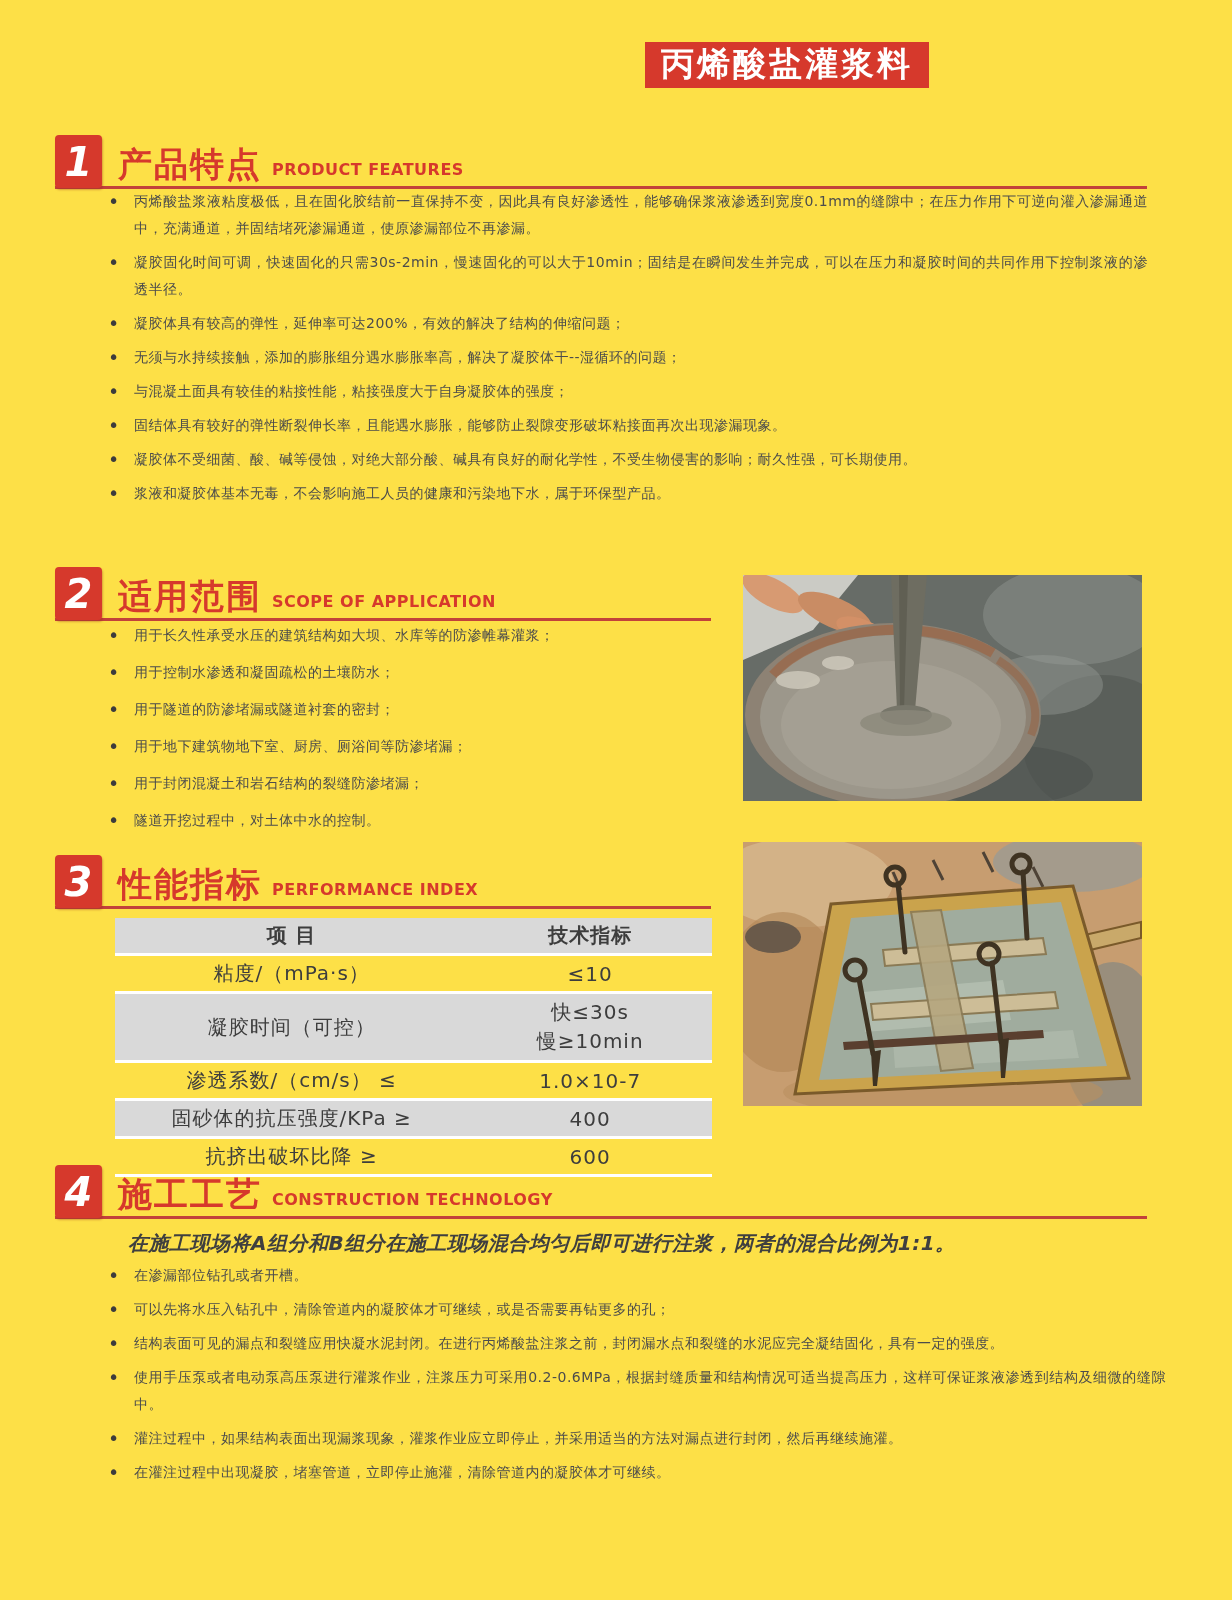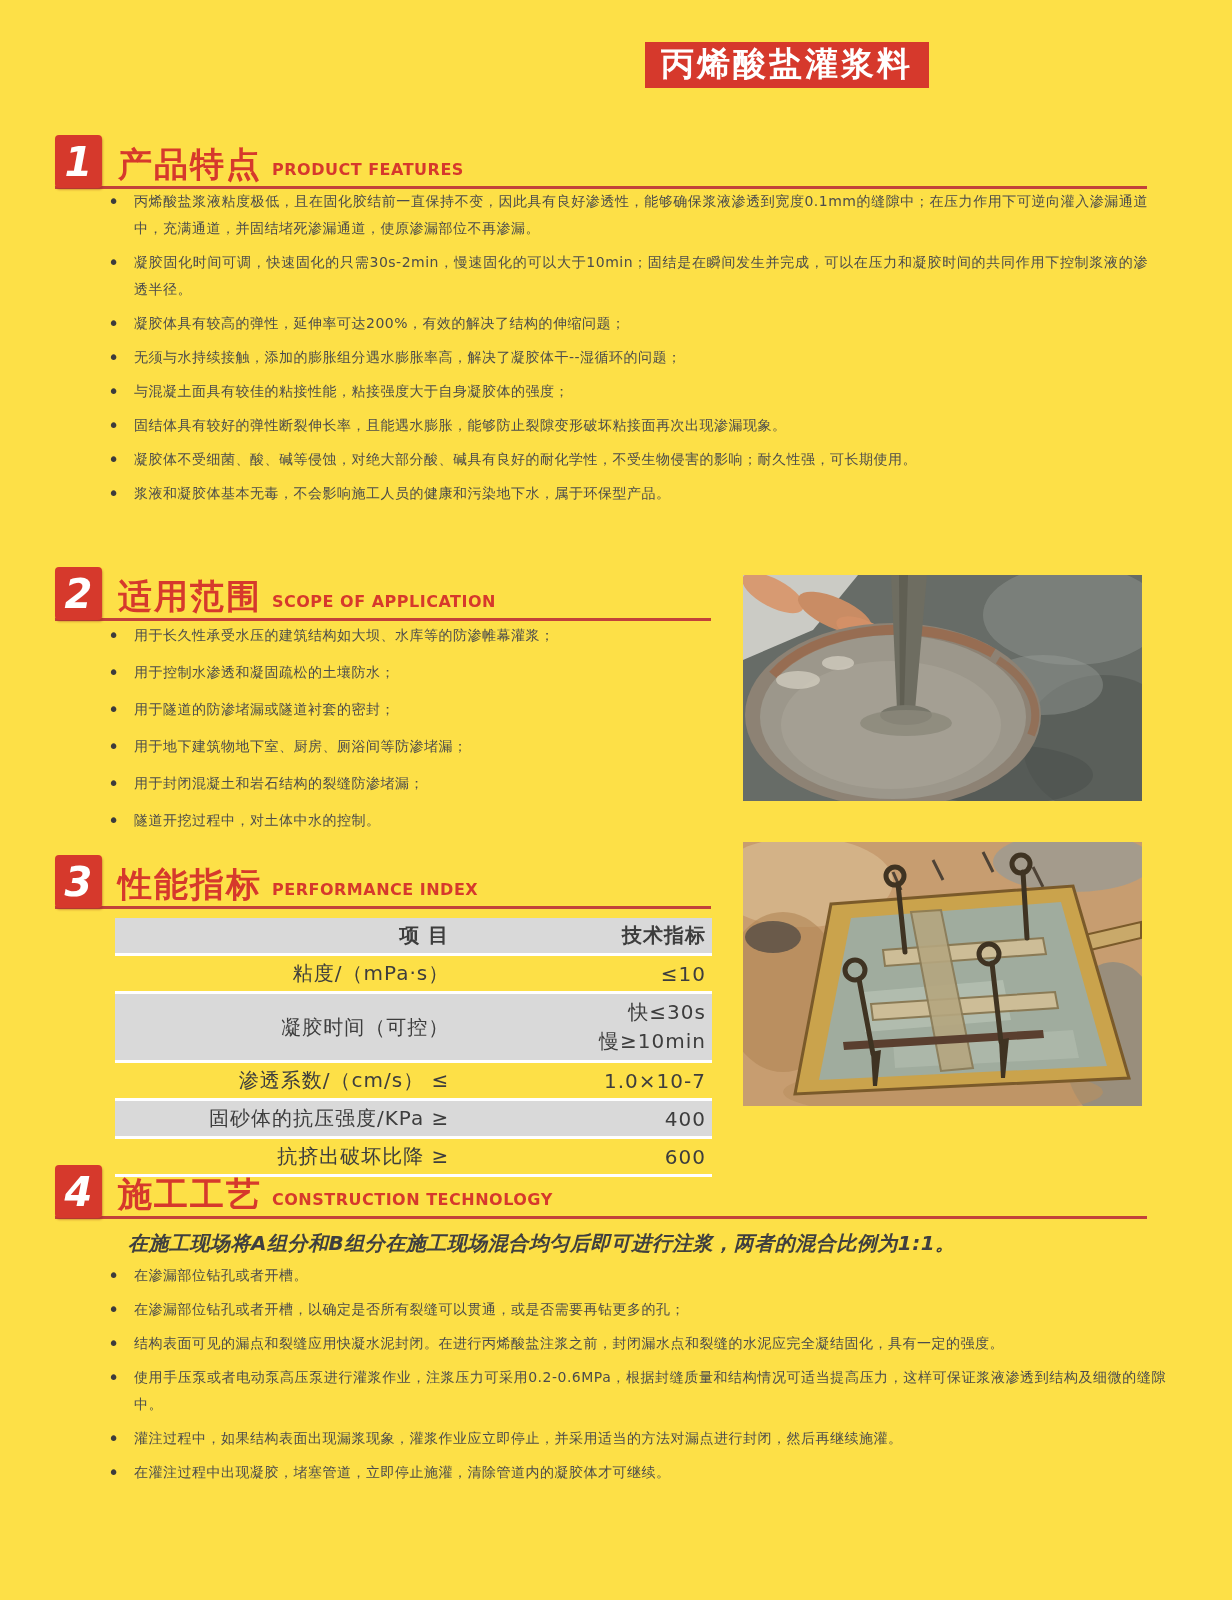--- a/index.html
+++ b/index.html
@@ -115,21 +115,21 @@
   
   .perf-table{
     position:absolute;
     left:115px; top:918px;
     width:597px;
     border-collapse:collapse;
     font-size:20px;
     color:#3d3d3d;
   }
   .perf-table th,.perf-table td{
-    text-align:right;
+    text-align:center;
     padding:4px 6px 4px 19px;
     vertical-align:middle;
     letter-spacing:1px;
   }
   .perf-table th{font-weight:bold;}
   .perf-table .col-item{width:57%;}
   .perf-table .col-val{width:43%;}
   .perf-table thead tr{background:var(--tbl-gray);border-bottom:3px solid #fff;height:36px;}
   .perf-table tbody tr{border-bottom:3px solid #fff;height:36px;}
   .perf-table tbody tr:nth-child(even){background:var(--tbl-gray);}
@@ -290,20 +290,20 @@
   </div>
 
   <div class="sec-header wide" style="top:1154px">
     <div class="num-box">4</div>
     <span class="zh-title">施工工艺</span>
     <span class="en-title">CONSTRUCTION TECHNOLOGY</span>
   </div>
   <div class="s4-intro">在施工现场将A组分和B组分在施工现场混合均匀后即可进行注浆，两者的混合比例为1:1。</div>
   <ul class="bullets" id="s4-bullets">
       <li>在渗漏部位钻孔或者开槽。</li>
-      <li>在渗漏部位钻孔或者开槽，以确定是否所有裂缝可以贯通，或是否需要再钻更多的孔；</li>
+      <li>可以先将水压入钻孔中，清除管道内的凝胶体才可继续，或是否需要再钻更多的孔；</li>
       <li>结构表面可见的漏点和裂缝应用快凝水泥封闭。在进行丙烯酸盐注浆之前，封闭漏水点和裂缝的水泥应完全凝结固化，具有一定的强度。</li>
       <li>使用手压泵或者电动泵高压泵进行灌浆作业，注浆压力可采用0.2-0.6MPa，根据封缝质量和结构情况可适当提高压力，这样可保证浆液渗透到结构及细微的缝隙中。</li>
       <li>灌注过程中，如果结构表面出现漏浆现象，灌浆作业应立即停止，并采用适当的方法对漏点进行封闭，然后再继续施灌。</li>
       <li>在灌注过程中出现凝胶，堵塞管道，立即停止施灌，清除管道内的凝胶体才可继续。</li>
     </ul>
 
 </div>
 
 </body></html>

